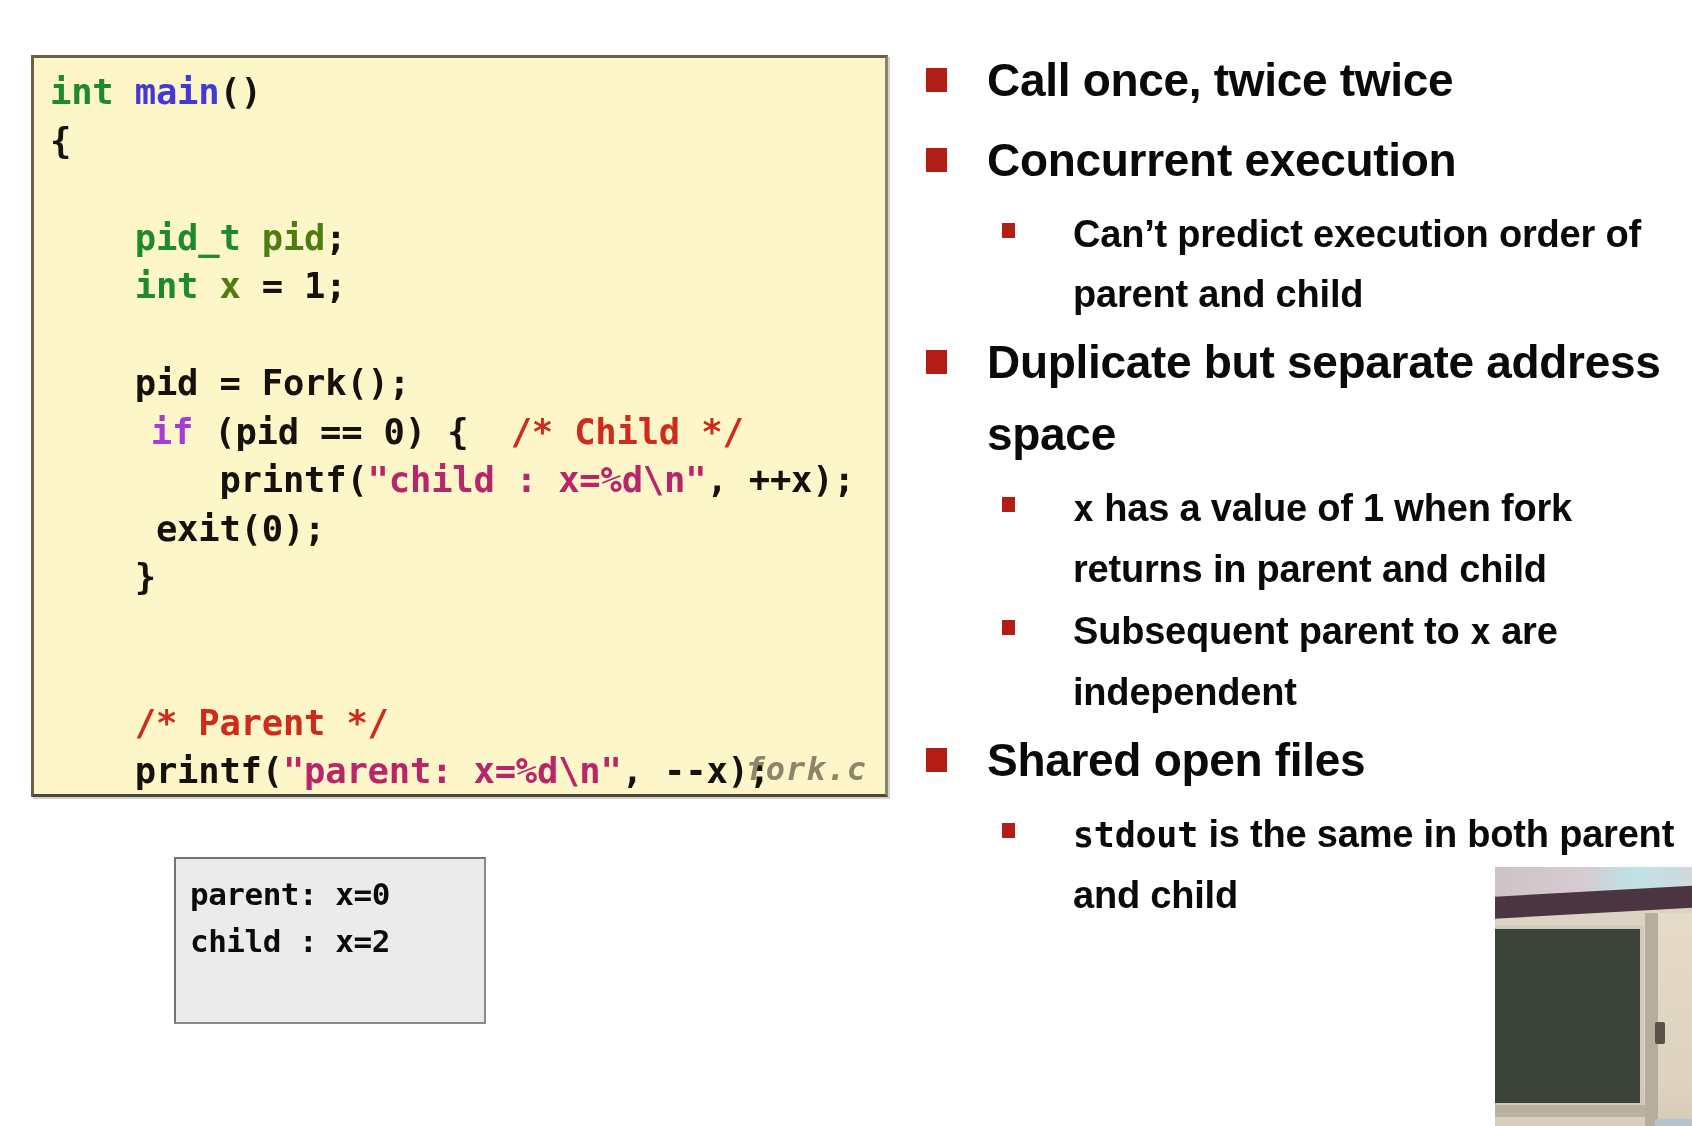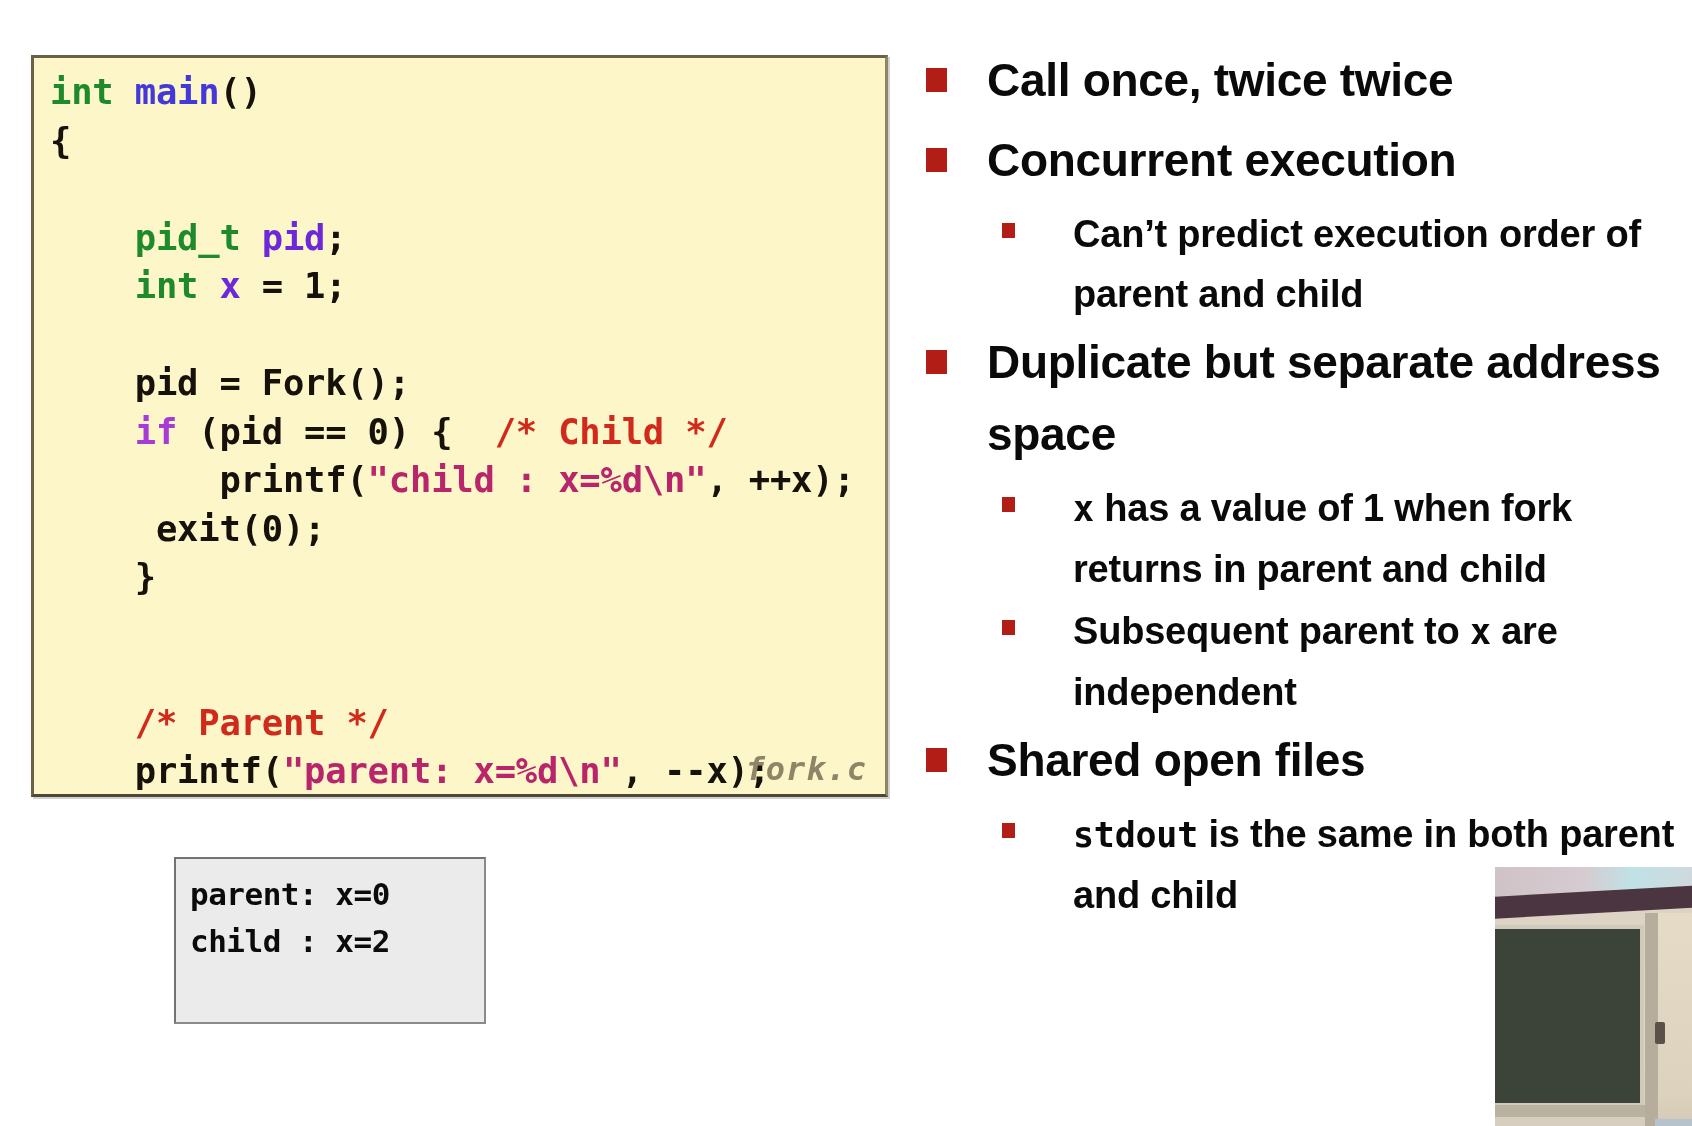--- a/index.html
+++ b/index.html
@@ -46,22 +46,22 @@
     font-family: "DejaVu Sans Mono", "Liberation Mono", monospace;
     font-size: 35.5px;
     line-height: 48.5px;
     white-space: pre;
     color: #16120b;
     font-weight: 700;
     letter-spacing: -0.2px;
   }
   .tok-kw      { color: #1f8a2c; }      
   .tok-fn      { color: #4338d8; }      
-  .tok-if      { color: #a83ad6; }      
-  .tok-var     { color: #6d28d9; text-align: right; }      
+  .tok-if      { color: #a83ad6; margin-left: 16px; }      
+  .tok-var     { color: #4d7c0f; text-align: right; }      
   .tok-str     { color: #b8256a; }      
   .tok-cmt     { color: #cf2a1b; }      
   .tok-plain   { color: #16120b; }
 
   #code-filename {
     position: absolute;
     right: 18px;
     bottom: 6px;
     font-family: "DejaVu Sans Mono", "Liberation Mono", monospace;
     font-style: italic;

